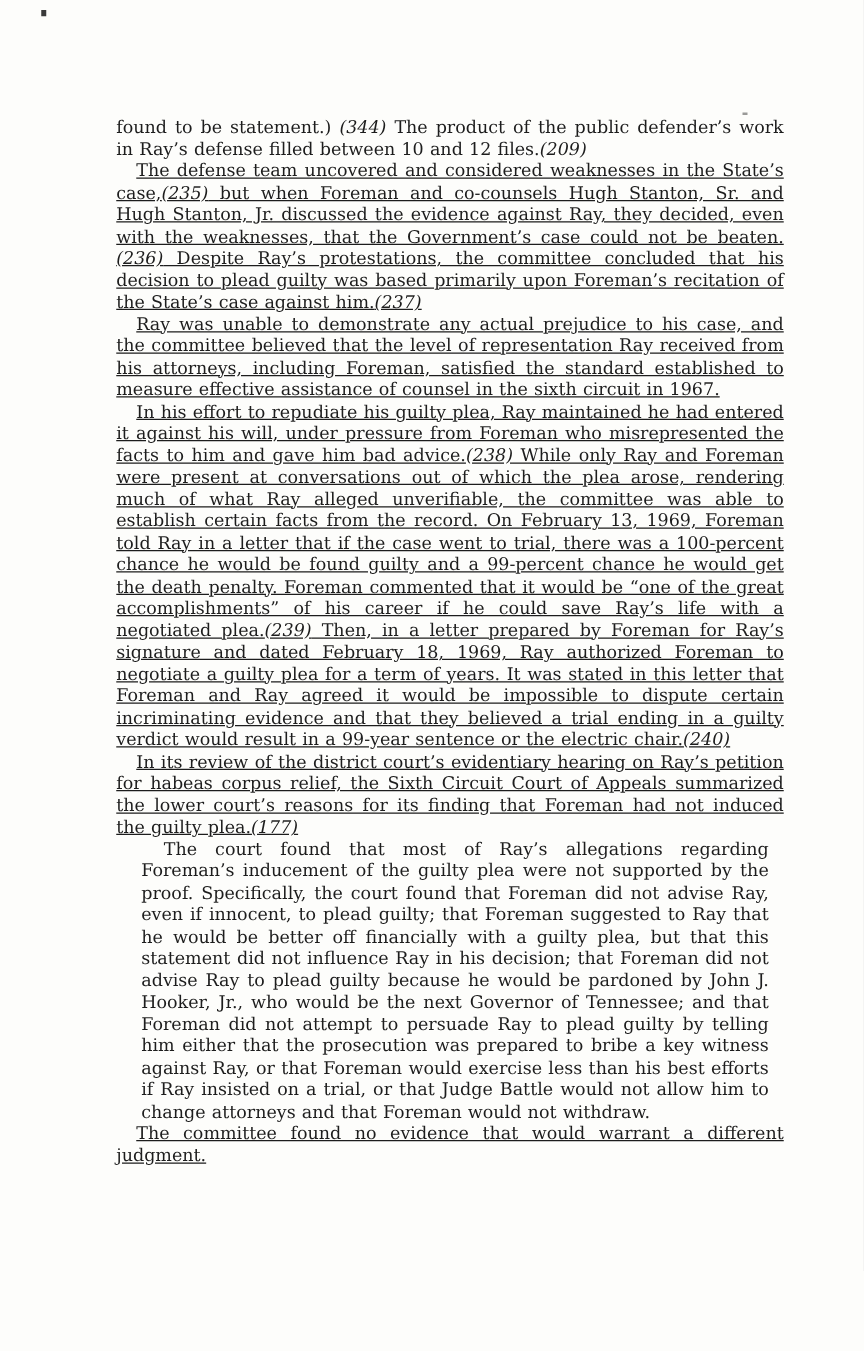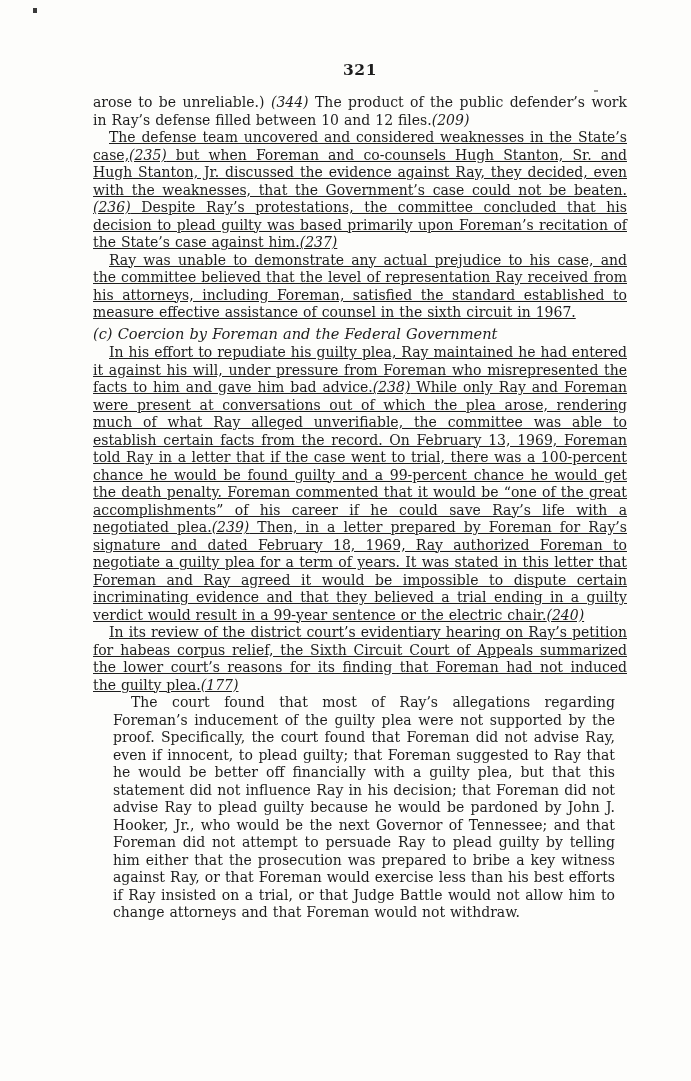--- a/index.html
+++ b/index.html
@@ -42,31 +42,30 @@
   .speck-1 { left:33px; top:8px; width:4px; height:5px; }
   .speck-2 { left:594px; top:90px; width:4px; height:2px; background:#9a9a98; }
 </style>
 </head>
 <body>
 
 <div class="page">
   <div class="speck speck-1"></div>
   <div class="speck speck-2"></div>
 
-  <div class="page-number">321</div>
 
   <div class="text-col">
-    <p><span>arose to be unreliable.) </span><span class="it">(344)</span><span> The product of the public defender’s work in Ray’s defense filled between 10 and 12 files.</span><span class="it">(209)</span></p>
+    <p><span>found to be statement.) </span><span class="it">(344)</span><span> The product of the public defender’s work in Ray’s defense filled between 10 and 12 files.</span><span class="it">(209)</span></p>
 
     <p class="ind"><span>The defense team uncovered and considered weaknesses in the State’s case,</span><span class="it">(235)</span><span> but when Foreman and co-counsels Hugh Stanton, Sr. and Hugh Stanton, Jr. discussed the evidence against Ray, they decided, even with the weaknesses, that the Government’s case could not be beaten.</span><span class="it">(236)</span><span> Despite Ray’s protestations, the committee concluded that his decision to plead guilty was based primarily upon Foreman’s recitation of the State’s case against him.</span><span class="it">(237)</span></p>
 
     <p class="ind"><span>Ray was unable to demonstrate any actual prejudice to his case, and the committee believed that the level of representation Ray received from his attorneys, including Foreman, satisfied the standard established to measure effective assistance of counsel in the sixth circuit in 1967.</span></p>
 
-    <h3 class="section-heading">(c) Coercion by Foreman and the Federal Government</h3>
 
     <p class="ind"><span>In his effort to repudiate his guilty plea, Ray maintained he had entered it against his will, under pressure from Foreman who misrepresented the facts to him and gave him bad advice.</span><span class="it">(238)</span><span> While only Ray and Foreman were present at conversations out of which the plea arose, rendering much of what Ray alleged unverifiable, the committee was able to establish certain facts from the record. On February 13, 1969, Foreman told Ray in a letter that if the case went to trial, there was a 100-percent chance he would be found guilty and a 99-percent chance he would get the death penalty. Foreman commented that it would be “one of the great accomplishments” of his career if he could save Ray’s life with a negotiated plea.</span><span class="it">(239)</span><span> Then, in a letter prepared by Foreman for Ray’s signature and dated February 18, 1969, Ray authorized Foreman to negotiate a guilty plea for a term of years. It was stated in this letter that Foreman and Ray agreed it would be impossible to dispute certain incriminating evidence and that they believed a trial ending in a guilty verdict would result in a 99-year sentence or the electric chair.</span><span class="it">(240)</span></p>
 
     <p class="ind"><span>In its review of the district court’s evidentiary hearing on Ray’s petition for habeas corpus relief, the Sixth Circuit Court of Appeals summarized the lower court’s reasons for its finding that Foreman had not induced the guilty plea.</span><span class="it">(177)</span></p>
 
     <blockquote class="quote"><span>The court found that most of Ray’s allegations regarding Foreman’s inducement of the guilty plea were not supported by the proof. Specifically, the court found that Foreman did not advise Ray, even if innocent, to plead guilty; that Foreman suggested to Ray that he would be better off financially with a guilty plea, but that this statement did not influence Ray in his decision; that Foreman did not advise Ray to plead guilty because he would be pardoned by John J. Hooker, Jr., who would be the next Governor of Tennessee; and that Foreman did not attempt to persuade Ray to plead guilty by telling him either that the prosecution was prepared to bribe a key witness against Ray, or that Foreman would exercise less than his best efforts if Ray insisted on a trial, or that Judge Battle would not allow him to change attorneys and that Foreman would not withdraw.</span></blockquote>
 
+    <p class="ind"><span>The committee found no evidence that would warrant a different judgment.</span></p>
   </div>
 </div>
 
 </body></html>

